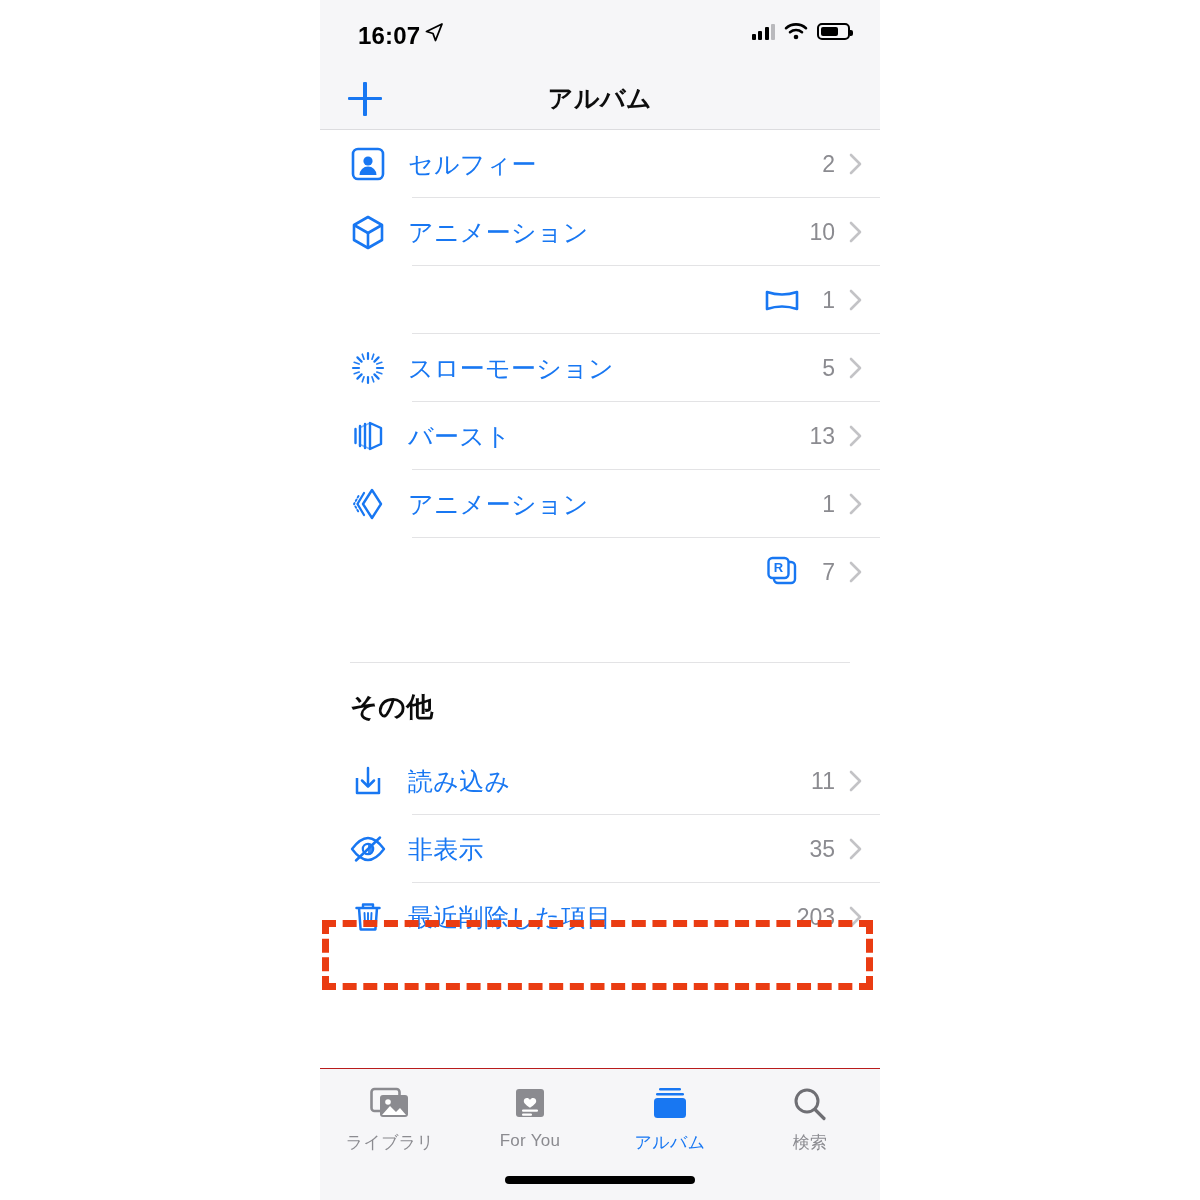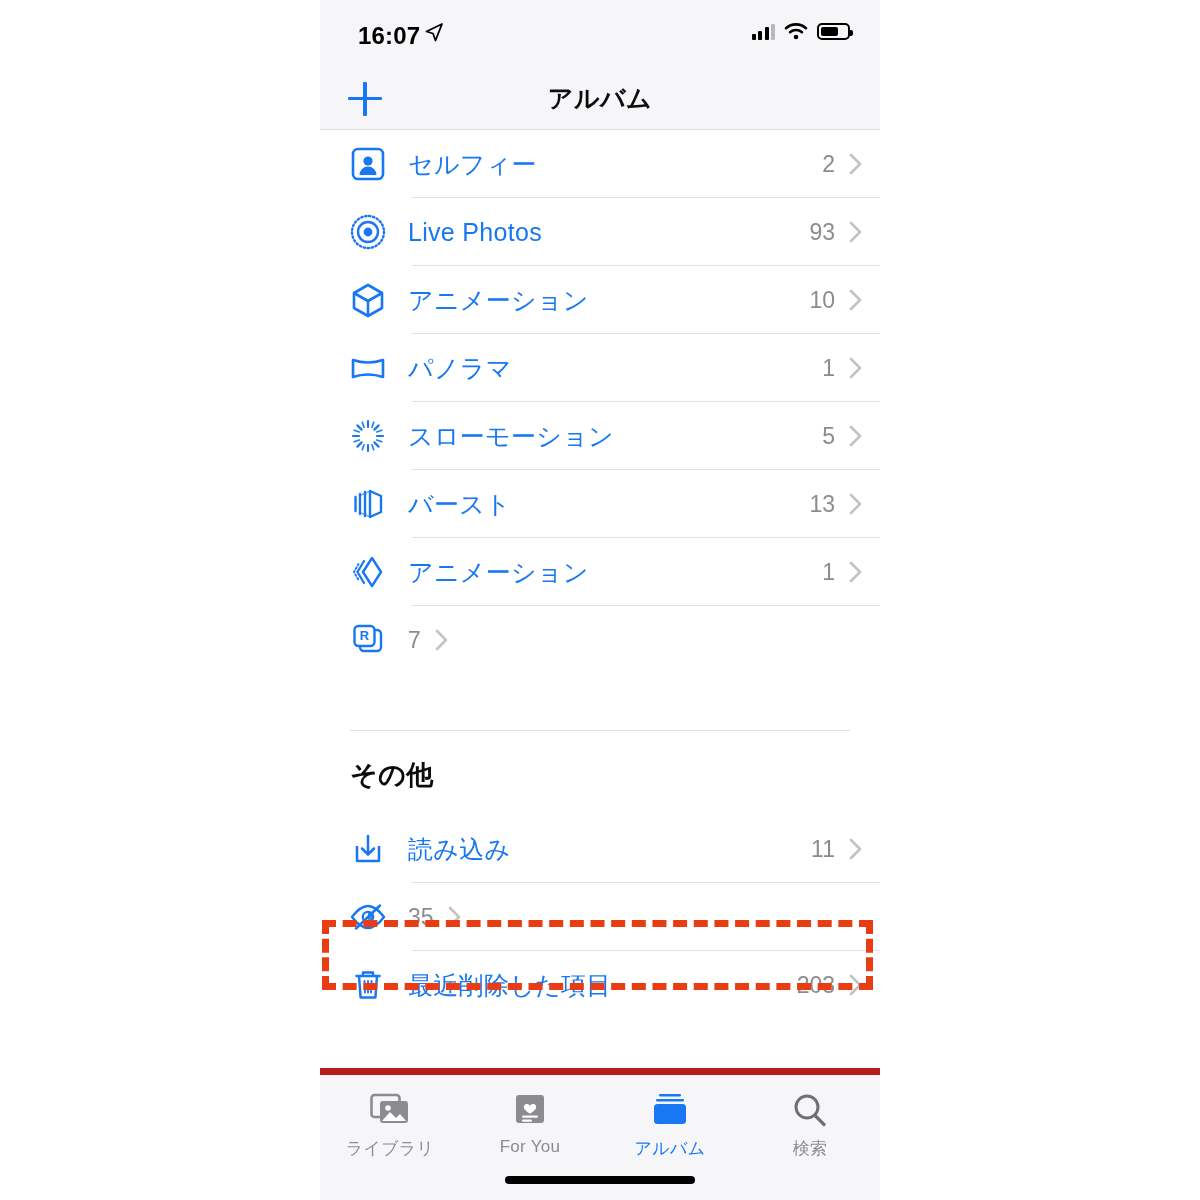--- a/index.html
+++ b/index.html
@@ -74,20 +74,21 @@
   .nav-plus::after  { top:0; left:15px; height:34px; width:3.5px; }
 
   
   .list { background:#fff; }
   .row {
     position: relative;
     display: flex; align-items: center;
     height: 68px;
     padding-left: 24px;
     cursor: pointer;
+    justify-content: flex-end;
   }
   .row .ico {
     width: 48px; min-width:48px; height: 48px;
     display:flex; align-items:center; justify-content:center;
     margin-right: 16px;
   }
   .row .lbl {
     flex: 1;
     font-size: 25px;
     color: #1877f2;
@@ -116,21 +117,21 @@
   .highlight {
     position: absolute;
     border: 7px dashed #ea3c12;
     pointer-events: none;
     z-index: 20;
   }
 
   
   .tabbar {
     position: absolute; left:0; bottom:0; width:560px; height:132px;
-    background:#f6f6f8; border-top:7px solid #b91c1c;
+    background:#f6f6f8; border-top:1px solid #b91c1c;
     display:flex; align-items:flex-start;
   }
   .tab {
     flex:1; display:flex; flex-direction:column; align-items:center;
     padding-top: 14px; cursor:pointer;
   }
   .tab .tico { height:42px; display:flex; align-items:center; justify-content:center; }
   .tab .tlbl { font-size:17px; color:#8b8b90; margin-top:6px; letter-spacing:0.3px;}
   .tab.active .tlbl { color:#1877f2; }
   .home-ind {
@@ -182,34 +183,20 @@
             <path d="M11.5 31 a8.5 8.5 0 0 1 17 0 z" fill="#1877f2"></path>
           </svg>
         </span>
         <span class="lbl">セルフィー</span>
         <span class="cnt">2</span>
         <svg class="chev" viewBox="0 0 13 22">
             <path d="M2 2 L11 11 L2 20" fill="none" stroke="#c3c3c6" stroke-width="2.6" stroke-linecap="round" stroke-linejoin="round"></path>
           </svg>
       </div>
 
-      <div class="row">
-        <span class="ico">
-          <svg width="40" height="40" viewBox="0 0 40 40">
-            <circle cx="20" cy="20" r="16" fill="none" stroke="#1877f2" stroke-width="2.4" stroke-dasharray="1.4 2.6" stroke-linecap="round"></circle>
-            <circle cx="20" cy="20" r="10" fill="none" stroke="#1877f2" stroke-width="2.4"></circle>
-            <circle cx="20" cy="20" r="4.4" fill="#1877f2"></circle>
-          </svg>
-        </span>
-        <span class="lbl">Live Photos</span>
-        <span class="cnt">93</span>
-        <svg class="chev" viewBox="0 0 13 22">
-            <path d="M2 2 L11 11 L2 20" fill="none" stroke="#c3c3c6" stroke-width="2.6" stroke-linecap="round" stroke-linejoin="round"></path>
-          </svg>
-      </div>
 
       <div class="row">
         <span class="ico">
           <svg width="40" height="40" viewBox="0 0 40 40">
             <path d="M20 5 L34 13 L34 28 L20 36 L6 28 L6 13 Z" fill="none" stroke="#1877f2" stroke-width="2.6" stroke-linejoin="round"></path>
             <path d="M6 13 L20 21 L34 13" fill="none" stroke="#1877f2" stroke-width="2.6" stroke-linejoin="round"></path>
             <path d="M20 21 L20 36" fill="none" stroke="#1877f2" stroke-width="2.6"></path>
           </svg>
         </span>
         <span class="lbl">アニメーション</span>
@@ -218,21 +205,20 @@
             <path d="M2 2 L11 11 L2 20" fill="none" stroke="#c3c3c6" stroke-width="2.6" stroke-linecap="round" stroke-linejoin="round"></path>
           </svg>
       </div>
 
       <div class="row">
         <span class="ico">
           <svg width="40" height="40" viewBox="0 0 40 40">
             <path d="M5 12 Q20 17 35 12 L35 29 Q20 24 5 29 Z" fill="none" stroke="#1877f2" stroke-width="2.6" stroke-linejoin="round"></path>
           </svg>
         </span>
-        <span class="lbl">パノラマ</span>
         <span class="cnt">1</span>
         <svg class="chev" viewBox="0 0 13 22">
             <path d="M2 2 L11 11 L2 20" fill="none" stroke="#c3c3c6" stroke-width="2.6" stroke-linecap="round" stroke-linejoin="round"></path>
           </svg>
       </div>
 
       <div class="row">
         <span class="ico">
           <svg width="40" height="40" viewBox="0 0 40 40">
             <g stroke="#1877f2" stroke-width="2.2" stroke-linecap="round">
@@ -335,20 +321,21 @@
 
       <div class="row">
         <span class="ico">
           <svg width="40" height="40" viewBox="0 0 40 40">
             <path d="M4 20 C10 12 16 9 20 9 C24 9 30 12 36 20 C30 28 24 31 20 31 C16 31 10 28 4 20 Z" fill="none" stroke="#1877f2" stroke-width="2.4" stroke-linejoin="round"></path>
             <circle cx="20" cy="20" r="5.2" fill="none" stroke="#1877f2" stroke-width="2.2"></circle>
             <path d="M20 14.8 a5.2 5.2 0 0 1 0 10.4 z" fill="#1877f2" opacity="0.85"></path>
             <path d="M8 31.5 L32 8.5" fill="none" stroke="#1877f2" stroke-width="2.5" stroke-linecap="round"></path>
           </svg>
         </span>
+        <span class="lbl">非表示</span>
         <span class="cnt">35</span>
         <svg class="chev" viewBox="0 0 13 22">
             <path d="M2 2 L11 11 L2 20" fill="none" stroke="#c3c3c6" stroke-width="2.6" stroke-linecap="round" stroke-linejoin="round"></path>
           </svg>
       </div>
 
       <div class="row nosep">
         <span class="ico">
           <svg width="40" height="40" viewBox="0 0 40 40">
             <path d="M8.5 11 L31.5 11" fill="none" stroke="#1877f2" stroke-width="2.5" stroke-linecap="round"></path>

